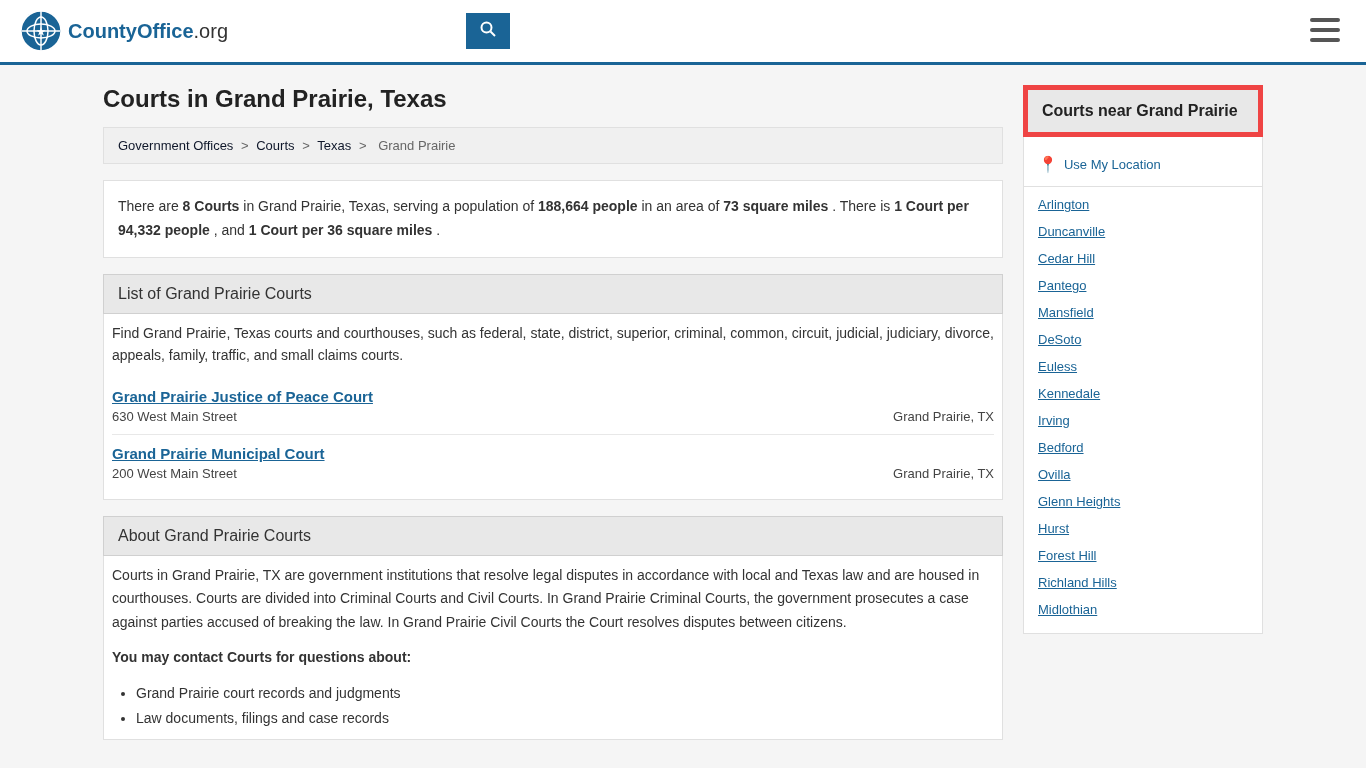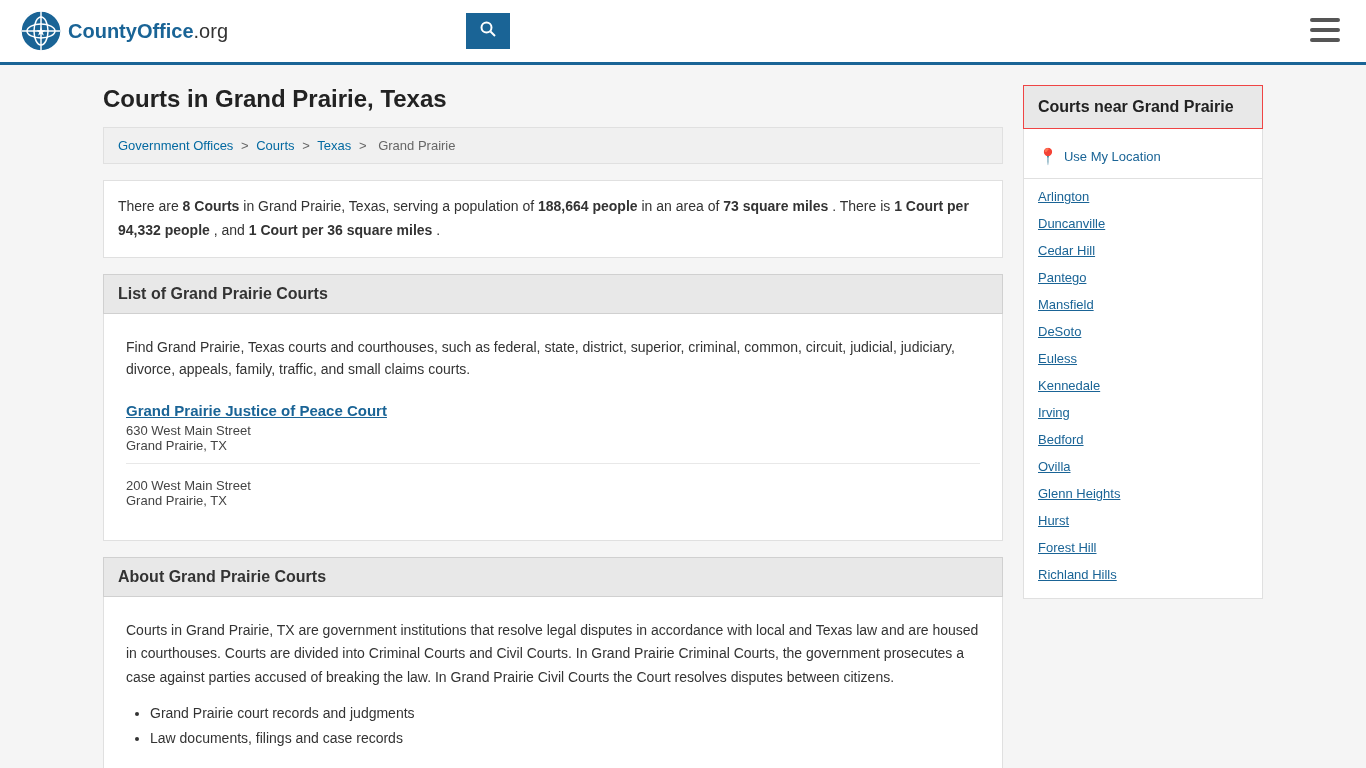--- a/index.html
+++ b/index.html
@@ -71,21 +71,21 @@
       margin-bottom: 14px;
     }
     #breadcrumb {
       background: #f0f0f0;
       padding: 10px 14px;
       font-size: 13px;
       margin-bottom: 16px;
       border: 1px solid #e0e0e0;
     }
     #breadcrumb a {
-      color: #0369a1;
+      color: #0f172a;
       text-decoration: none;
     }
     #breadcrumb span {
       margin: 0 4px;
       color: #666;
     }
 
     #stats-section {
       background: #fff;
       border: 1px solid #e0e0e0;
@@ -94,29 +94,29 @@
       line-height: 1.7;
     }
 
     #list-section {
       margin-bottom: 16px;
     }
     .section-header {
       background: #e8e8e8;
       padding: 10px 14px;
       font-size: 16px;
-      font-weight: bold;
+      font-weight: normal;
       border: 1px solid #d0d0d0;
       margin-bottom: 0;
     }
     .section-body {
       background: #fff;
       border: 1px solid #e0e0e0;
       border-top: none;
-      padding: 22px;
+      padding: 8px;
     }
     .section-body p {
       margin-bottom: 12px;
       line-height: 1.6;
     }
 
     .court-entry {
       border-bottom: 1px solid #e8e8e8;
       padding: 10px 0;
     }
@@ -128,21 +128,20 @@
       text-decoration: underline;
       font-weight: bold;
       font-size: 15px;
     }
     .court-details {
       display: flex;
       justify-content: space-between;
       margin-top: 4px;
       font-size: 13px;
       color: #444;
-      flex-direction: column;
     }
 
     #about-section { margin-bottom: 16px; }
     #about-section .section-body p { line-height: 1.65; }
     .contact-label {
       font-weight: bold;
       margin-bottom: 8px;
     }
     .contact-list {
       list-style: disc;
@@ -154,21 +153,21 @@
     #sidebar {
       width: 240px;
       flex-shrink: 0;
     }
     #sidebar-title {
       font-size: 16px;
       font-weight: bold;
       color: #222;
       background: #e8e8e8;
       padding: 12px 14px;
-      border: 1px solid #ef4444;
+      border: 5px solid #ef4444;
     }
     #sidebar-content {
       background: #fff;
       border: 1px solid #e0e0e0;
       border-top: none;
       padding: 10px 0;
     }
     .sidebar-location {
       display: flex;
       align-items: center;
@@ -276,32 +275,36 @@
           <div class="court-name">
             <a>Grand Prairie Justice of Peace Court</a>
           </div>
           <div class="court-details">
             <span>630 West Main Street</span>
             <span>Grand Prairie, TX</span>
           </div>
         </div>
 
         <div class="court-entry">
+          <div class="court-name">
+            <a>Grand Prairie Municipal Court</a>
+          </div>
           <div class="court-details">
             <span>200 West Main Street</span>
             <span>Grand Prairie, TX</span>
           </div>
         </div>
       </div>
     </div>
 
     <div id="about-section">
       <div class="section-header">About Grand Prairie Courts</div>
       <div class="section-body">
         <p>Courts in Grand Prairie, TX are government institutions that resolve legal disputes in accordance with local and Texas law and are housed in courthouses. Courts are divided into Criminal Courts and Civil Courts. In Grand Prairie Criminal Courts, the government prosecutes a case against parties accused of breaking the law. In Grand Prairie Civil Courts the Court resolves disputes between citizens.</p>
+        <p class="contact-label">You may contact Courts for questions about:</p>
         <ul class="contact-list">
           <li>Grand Prairie court records and judgments</li>
           <li>Law documents, filings and case records</li>
 
         </ul>
       </div>
     </div>
 
   </div>
 
@@ -321,16 +324,17 @@
       <a class="sidebar-link">DeSoto</a>
       <a class="sidebar-link">Euless</a>
       <a class="sidebar-link">Kennedale</a>
       <a class="sidebar-link">Irving</a>
       <a class="sidebar-link">Bedford</a>
       <a class="sidebar-link">Ovilla</a>
       <a class="sidebar-link">Glenn Heights</a>
       <a class="sidebar-link">Hurst</a>
       <a class="sidebar-link">Forest Hill</a>
       <a class="sidebar-link">Richland Hills</a>
+      <a class="sidebar-link">Midlothian</a>
     </div>
   </div>
 
 </div>
 
 </body></html>

